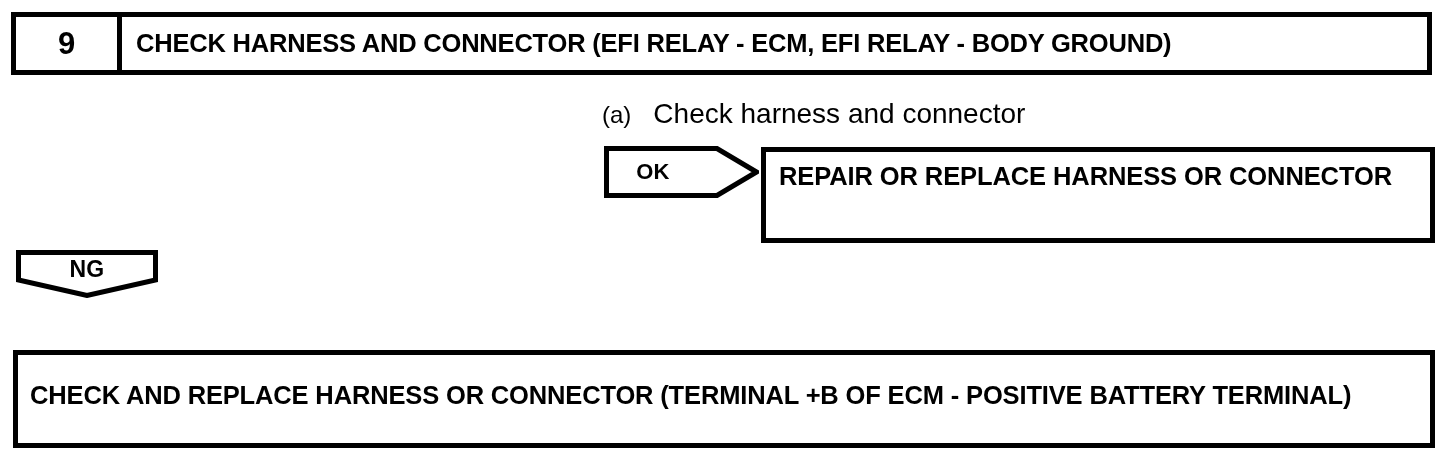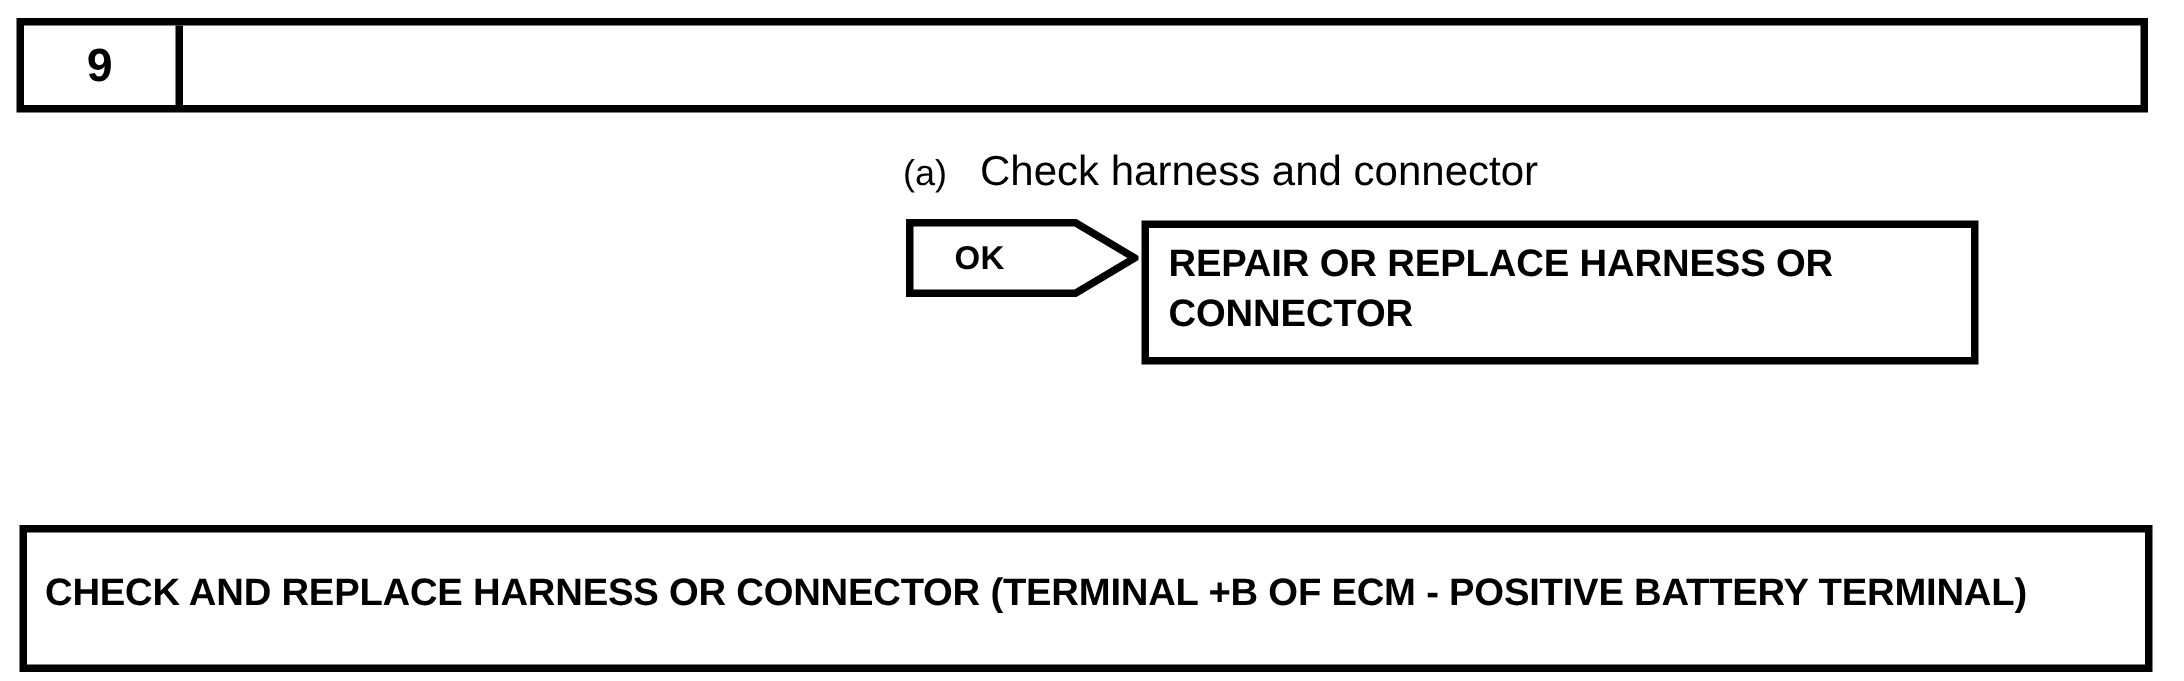--- a/index.html
+++ b/index.html
@@ -115,21 +115,21 @@
     font-weight: bold;
     color: #000000;
     letter-spacing: 0.2px;
   }
 
   
   .result-box {
     position: absolute;
     left: 761px;
     top: 147px;
-    width: 558px;
+    width: 674px;
     height: 96px;
     box-sizing: border-box;
     border: 5px solid #000000;
     background: #ffffff;
     padding: 8px 0 0 13px;
   }
   .result-box-text {
     font-size: 25.5px;
     font-weight: bold;
     color: #000000;
@@ -186,37 +186,46 @@
   }
 </style>
 </head>
 <body>
 
 <div id="page">
 
   <div class="step-header">
     <div class="step-number-cell">
       <span class="step-number-text">9</span>
+    </div>
+    <div class="step-title-cell">
+      <span class="step-title-text">CHECK HARNESS AND CONNECTOR (EFI RELAY - ECM, EFI RELAY - BODY GROUND)</span>
     </div>
   </div>
 
   <div class="instruction-row">
     <span class="instruction-marker">(a)</span>
     <span class="instruction-text">Check harness and connector</span>
   </div>
 
   <div class="ok-arrow">
     <svg viewBox="0 0 155 52" preserveAspectRatio="none">
       <polygon points="2.5,2.5 113,2.5 152.5,26 113,49.5 2.5,49.5" fill="#ffffff" stroke="#000000" stroke-width="5" stroke-linejoin="miter"></polygon>
     </svg>
     <span class="ok-arrow-label">OK</span>
   </div>
 
   <div class="result-box">
     <div class="result-box-text">REPAIR OR REPLACE HARNESS OR CONNECTOR</div>
   </div>
 
+  <div class="ng-arrow">
+    <svg viewBox="0 0 142 48" preserveAspectRatio="none">
+      <polygon points="2.5,2.5 139.5,2.5 139.5,30 71,45.5 2.5,30" fill="#ffffff" stroke="#000000" stroke-width="5" stroke-linejoin="miter"></polygon>
+    </svg>
+    <span class="ng-arrow-label">NG</span>
+  </div>
 
   <div class="outcome-box">
     <div class="outcome-box-text">CHECK AND REPLACE HARNESS OR CONNECTOR (TERMINAL +B OF ECM - POSITIVE BATTERY TERMINAL)</div>
   </div>
 
 </div>
 
 </body></html>

